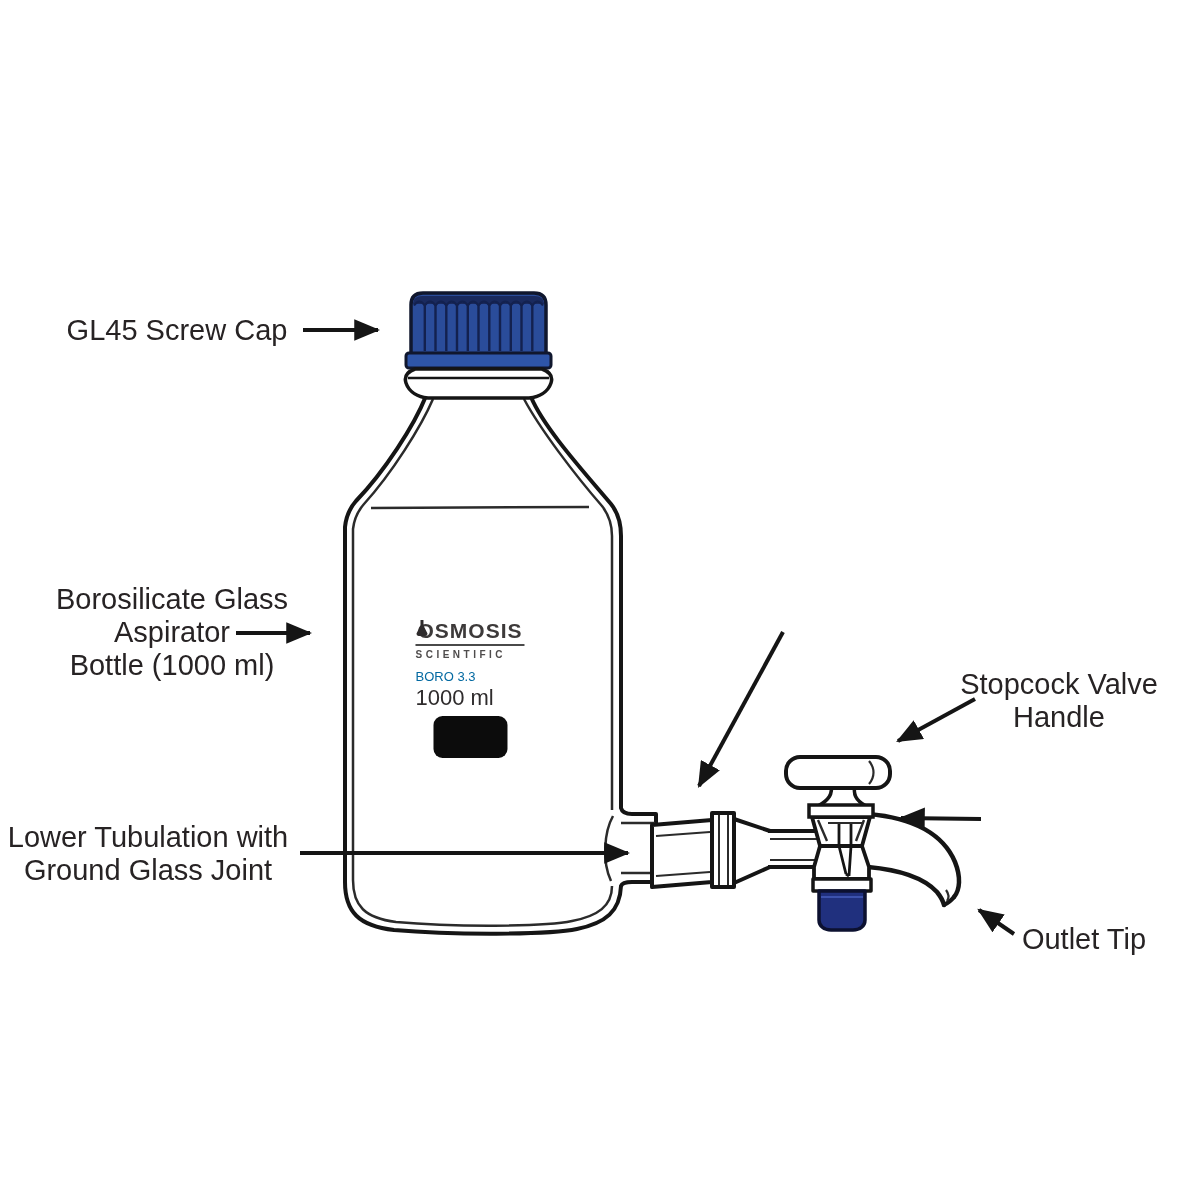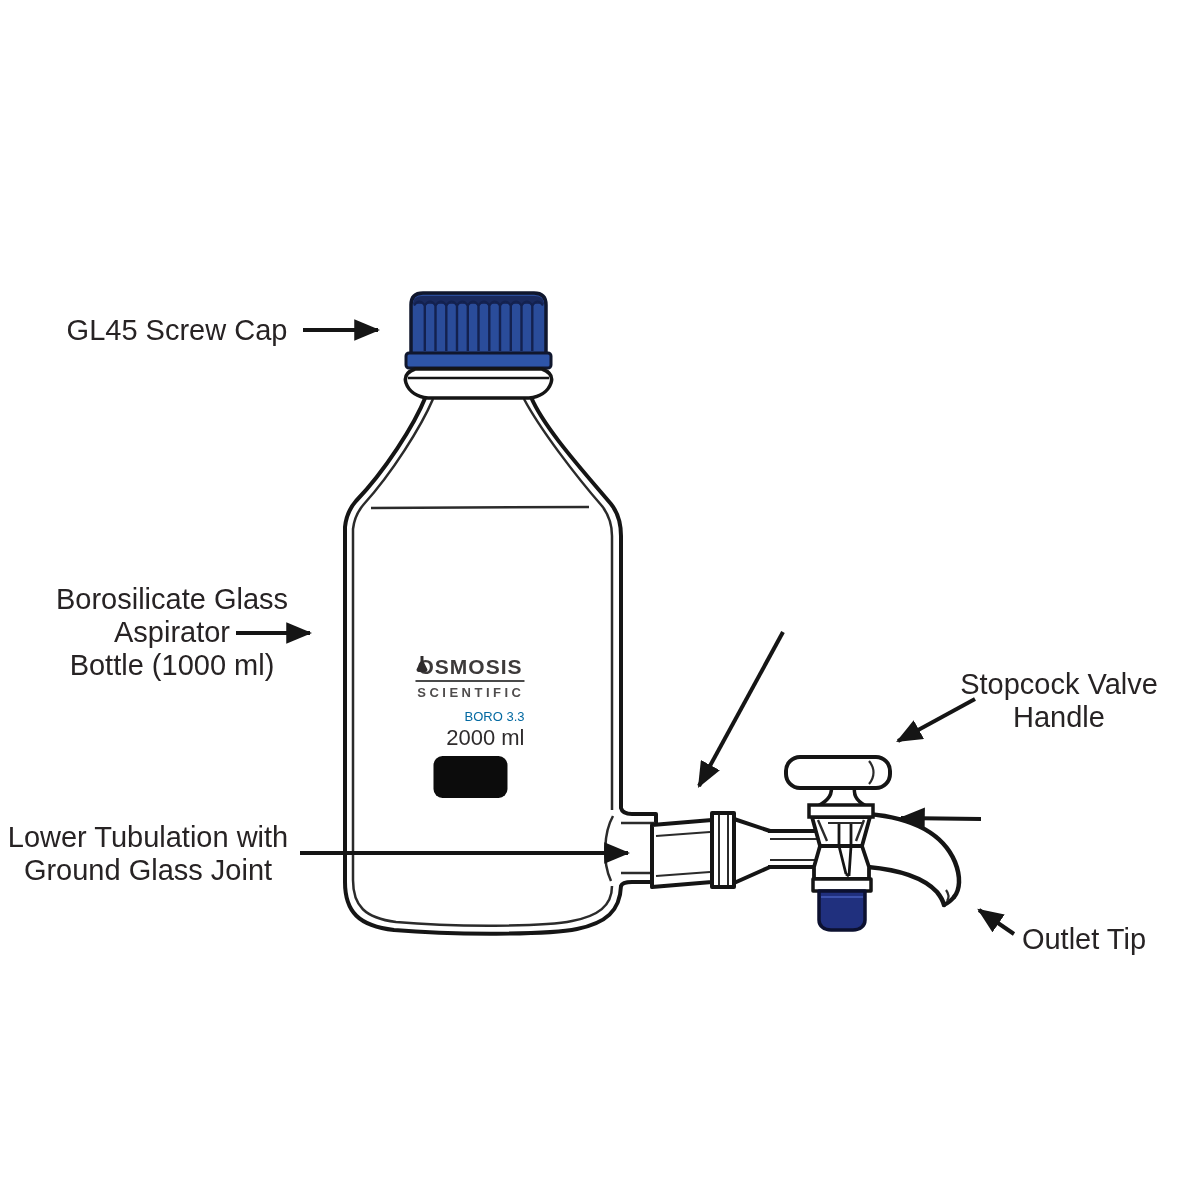--- a/index.html
+++ b/index.html
@@ -10,32 +10,32 @@
   #stage{position:absolute;left:0;top:0;width:1092px;height:1200px;margin-top:24px;}
   svg{position:absolute;left:0;top:0;}
   .label{
     position:absolute;transform:translate(-50%,-50%);
     text-align:center;font-size:29px;line-height:33px;
     color:#272324;white-space:nowrap;z-index:5;
   }
   .label span{display:block;}
   
   .brandblock{
-    position:absolute;left:470px;top:631px;transform:translateX(-50%);
-    text-align:right;z-index:4;
+    position:absolute;left:470px;top:595px;transform:translateX(-50%);
+    text-align:left;z-index:4;
   }
   .brandrow{
     display:flex;align-items:flex-end;justify-content:center;gap:2px;
     border-bottom:2px solid #4a4a4a;padding:0 2px 1px 2px;
   }
   .brandname{
     font-size:21px;font-weight:bold;letter-spacing:1px;color:#3d3a3a;
   }
   .brandsub{
-    font-size:13px;letter-spacing:3.5px;color:#4f4c4c;margin-top:3px;font-weight:bold;
+    font-size:10px;letter-spacing:3.5px;color:#4f4c4c;margin-top:3px;font-weight:bold;
   }
   .boro{font-size:13px;color:#0369a1;margin-top:9px;}
   .capacity{font-size:22px;color:#2f2c2d;margin-top:1px;}
   .labelblock{
     width:74px;height:42px;background:#0c0c0c;border-radius:9px;margin:5px auto 0 auto;
   }
 </style>
 </head>
 <body>
 
@@ -179,17 +179,17 @@
 
 <div class="brandblock">
   <div class="brandrow">
     <span class="brandname">OSMOSIS</span>
     <svg width="13" height="18" viewBox="0 0 13 18">
       <path d="M5,1 h3 v5.5 l4,8 a2.3,2.3 0 0 1 -2.1,2.5 h-6.8 a2.3,2.3 0 0 1 -2.1,-2.5 l4,-8 z" fill="#2e2b2c"></path>
     </svg>
   </div>
   <div class="brandsub">SCIENTIFIC</div>
   <div class="boro">BORO 3.3</div>
-  <div class="capacity">2000 ml</div>
+  <div class="capacity">1000 ml</div>
   <div class="labelblock"></div>
 </div>
 
 </div>
 
 </body></html>

